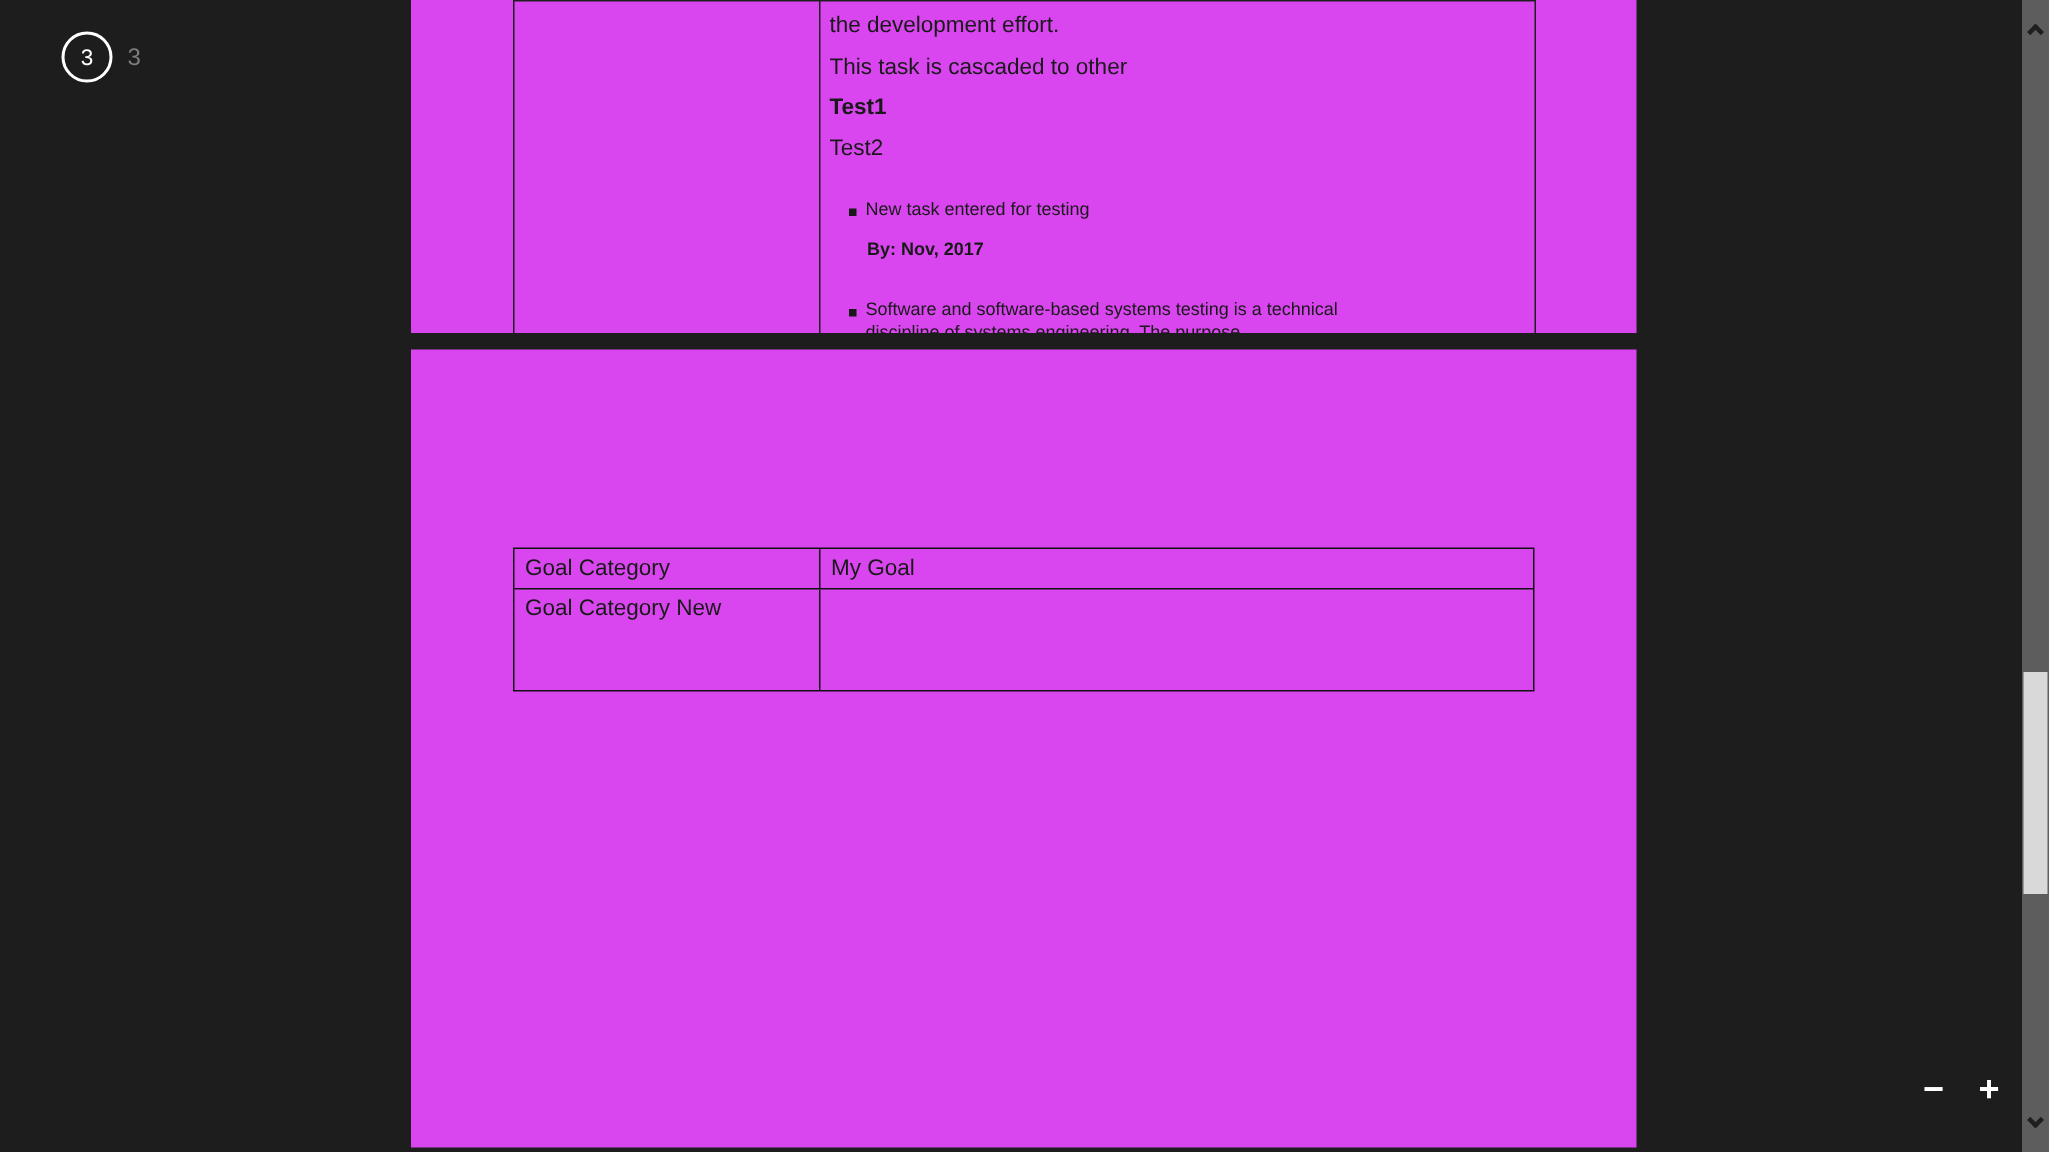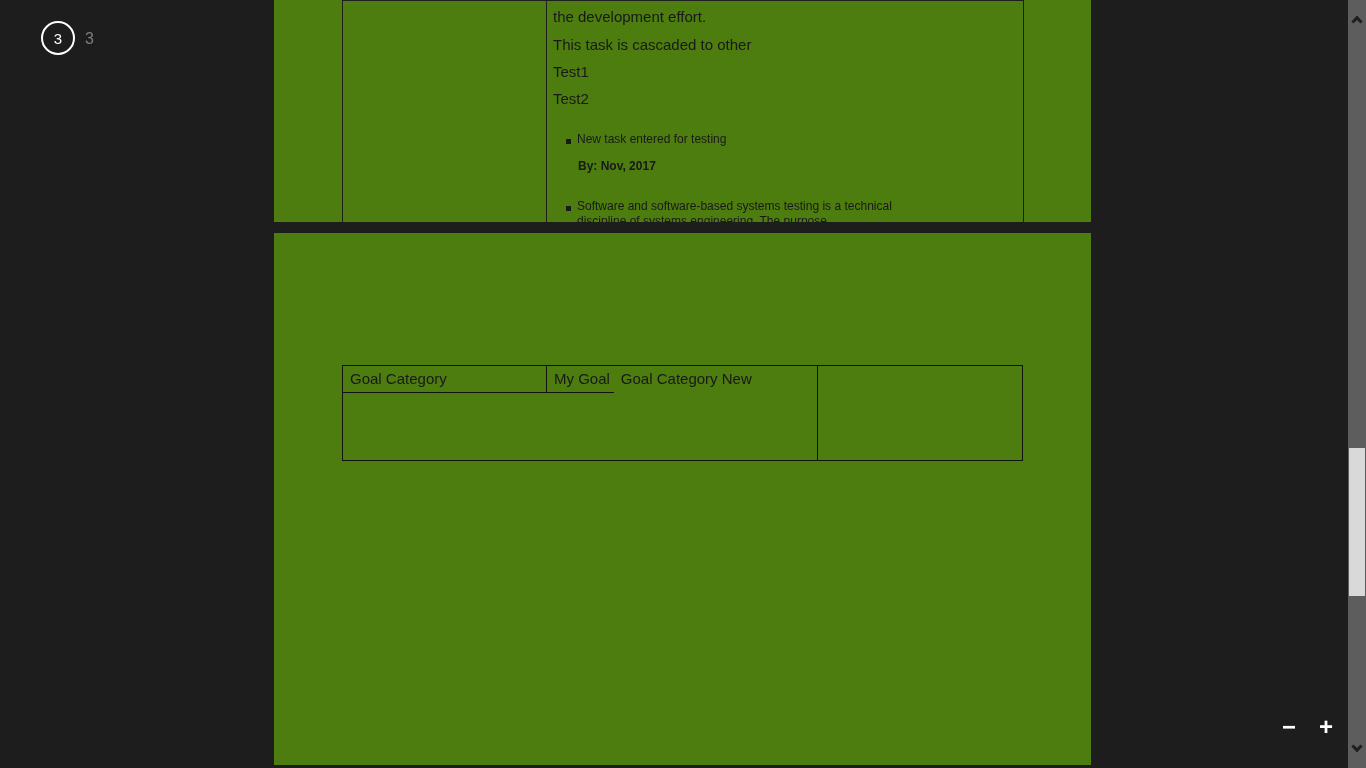--- a/index.html
+++ b/index.html
@@ -21,39 +21,39 @@
     color: #ffffff; font-size: 15px;
   }
   .page-bubble-adjacent {
     position: absolute; left: 85px; top: 30px;
     color: #7d7d7d; font-size: 16px;
   }
 
   
   .doc-page {
     position: absolute; left: 274px; width: 817px;
-    background: #4d7c0f;
+    background: #d946ef;
   }
   #top-page { top: 0; height: 222px; overflow: hidden; }
   #bottom-page { top: 233px; height: 532px; }
 
   .vline { position: absolute; top: 0; bottom: 0; width: 1px; background: #1f1f1f; }
   .vline-1 { left: 68px; }
   .vline-2 { left: 272px; }
   .vline-3 { left: 749px; }
   .hline-top { position: absolute; top: 0; left: 68px; width: 682px; height: 1px; background: #1f1f1f; }
 
   .doc-line {
     position: absolute; left: 279px;
     font-size: 15px; line-height: 17px; color: #191919;
     white-space: nowrap;
   }
   .dl-1 { top: 8px; }
   .dl-2 { top: 36px; text-align: center; }
-  .dl-3 { top: 63px; }
+  .dl-3 { top: 63px; font-weight: bold; }
   .dl-4 { top: 90px; }
 
   .bullet-sq {
     position: absolute; left: 292px;
     width: 5px; height: 5px; background: #191919;
   }
   .bsq-1 { top: 139px; }
   .bsq-2 { top: 206px; }
 
   .bullet-line {
@@ -64,21 +64,21 @@
   .bl-1 { top: 131px; }
   .bl-by { top: 158px; left: 304px; font-weight: bold; }
   .bl-2a { top: 198px; }
   .bl-2b { top: 213px; }
 
   
   .goal-table {
     position: absolute; left: 68px; top: 132px;
     width: 681px; height: 96px;
     border: 1.5px solid #121212;
-    display: flex; flex-direction: row;
+    display: flex; flex-direction: column;
   }
   .gt-row { display: flex; }
   .gt-header { height: 27px; border-bottom: 1.5px solid #121212; }
   .gt-body { flex: 1; }
   .gt-cell {
     font-size: 15px; color: #191919;
     padding: 4px 4px 0 7px;
     white-space: nowrap; overflow: hidden;
   }
   .gt-col1 { width: 204px; border-right: 1.5px solid #121212; }

